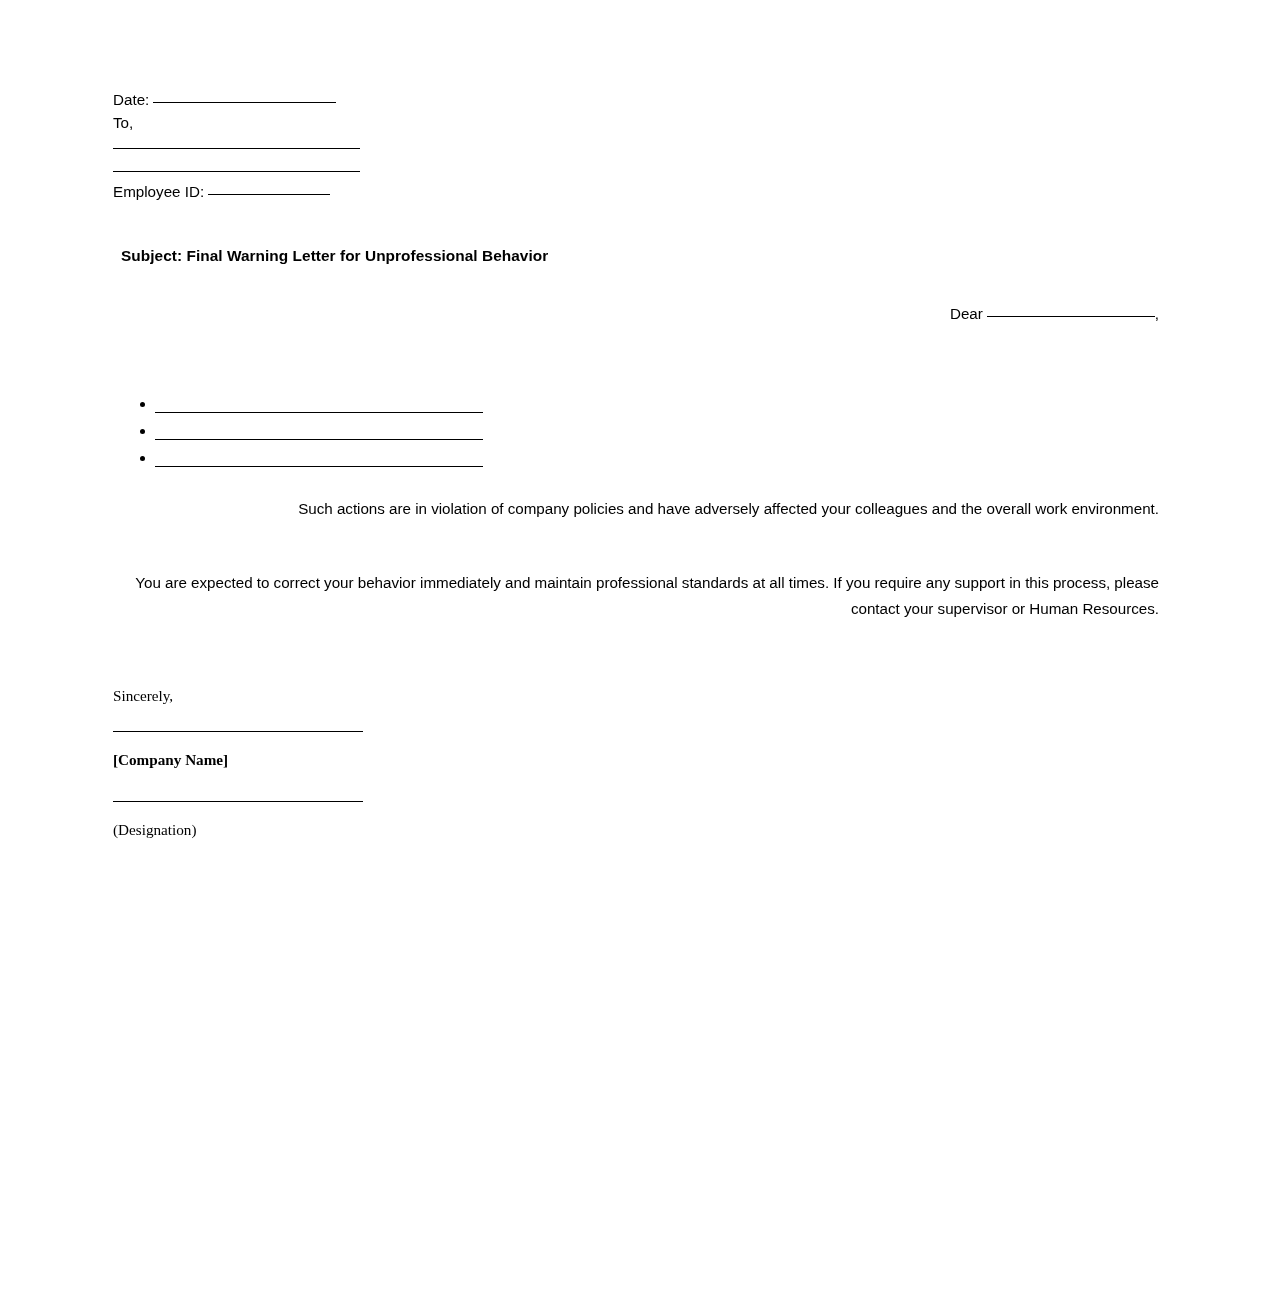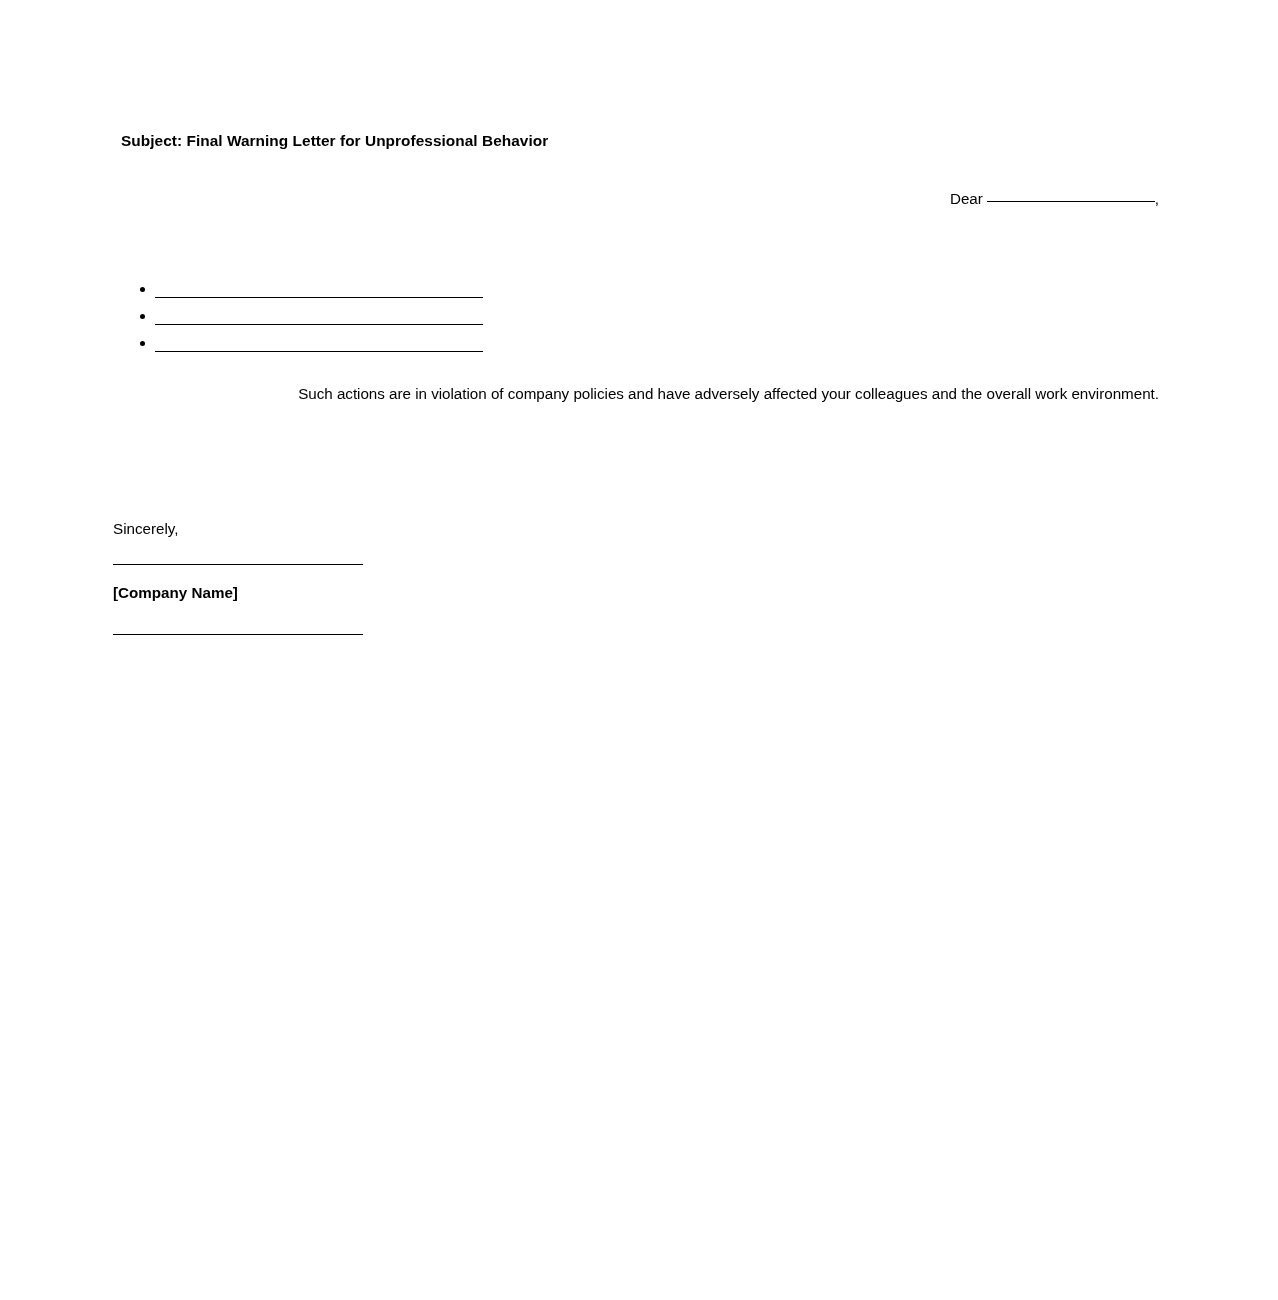--- a/index.html
+++ b/index.html
@@ -108,39 +108,63 @@
 
   
   .sig-line {
     width: 250px;
     border-bottom: 1.7px solid #000;
     height: 0;
   }
   .sig-text {
     font-size: 15.2px;
     line-height: 23px;
+    font-family: Liberation Serif, serif;
   }
   .sig-text.bold { font-weight: bold; }
 
   
   .sp-16 { height: 16px; }
   .sp-22 { height: 22px; }
   .sp-24 { height: 24px; }
   .sp-26 { height: 26px; }
   .sp-30 { height: 30px; }
   .sp-34 { height: 34px; }
   .sp-62 { height: 62px; }
 </style>
 </head>
 <body>
 
 <div class="page">
 
   <div class="letter">
 
+    <div class="head-block">
+
+      <div class="head-line">
+        <span>Date:</span><span class="blank blank-date"></span>
+      </div>
+
+      <div class="head-line">
+        <span>To,</span>
+      </div>
+
+      <div class="addr-row">
+        <span class="blank blank-addr"></span>
+      </div>
+
+      <div class="addr-row">
+        <span class="blank blank-addr"></span>
+      </div>
+
+      <div class="head-line">
+        <span>Employee ID:</span><span class="blank blank-empid"></span>
+      </div>
+
+    </div>
 
     <div class="sp-34"></div>
 
     <div class="subject">Subject: Final Warning Letter for Unprofessional Behavior</div>
 
     <div class="sp-26"></div>
 
     <div class="para">
       <span>Dear</span><span class="blank blank-dear"></span><span>,</span>
     </div>
@@ -173,20 +197,21 @@
 
     <div class="sp-24"></div>
 
     <p class="para">Such actions are in violation of company policies and have adversely affected your colleagues and the overall work environment.</p>
 
     <div class="sp-26"></div>
 
 
     <div class="sp-22"></div>
 
+    <p class="para">You are expected to correct your behavior immediately and maintain professional standards at all times. If you require any support in this process, please contact your supervisor or Human Resources.</p>
 
     <div class="sp-62"></div>
 
     <div>
 
       <div class="sig-text">Sincerely,</div>
 
       <div class="sp-24"></div>
 
       <div class="sig-line"></div>
@@ -194,18 +219,19 @@
       <div class="sp-16"></div>
 
       <div class="sig-text bold">[Company Name]</div>
 
       <div class="sp-30"></div>
 
       <div class="sig-line"></div>
 
       <div class="sp-16"></div>
 
+      <div class="sig-text">(Designation)</div>
 
     </div>
 
   </div>
 
 </div>
 
 </body></html>

